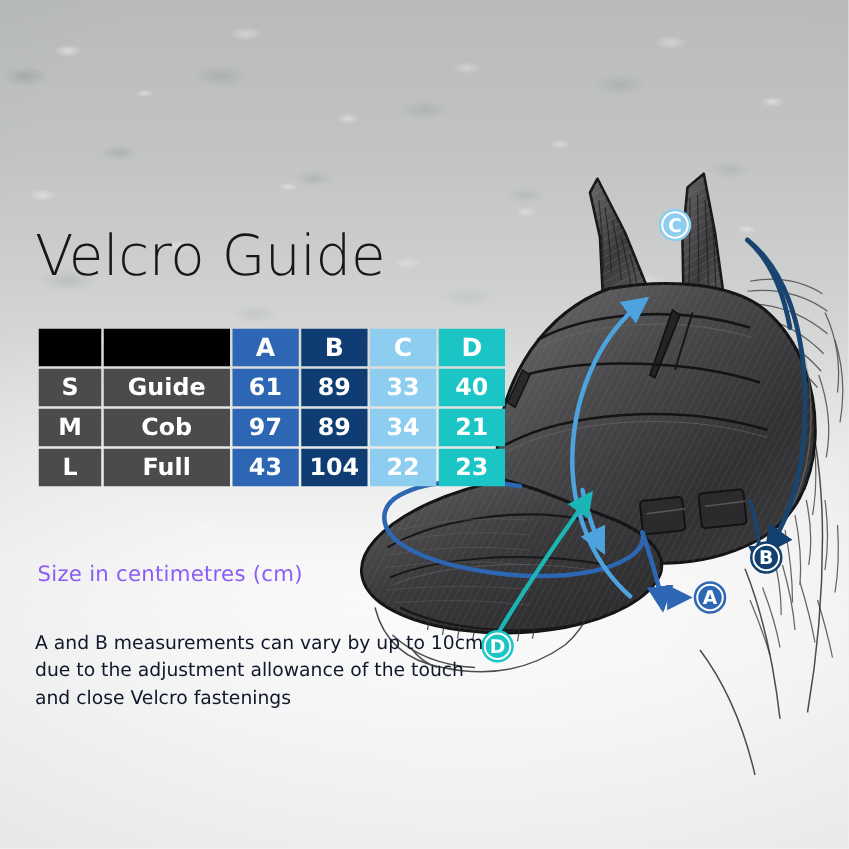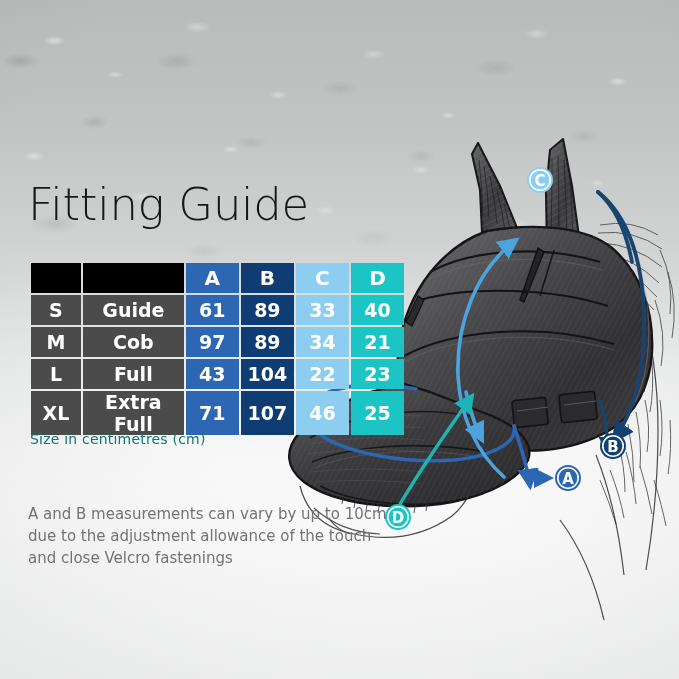--- a/index.html
+++ b/index.html
@@ -88,26 +88,26 @@
   .c-m{width:51px;}
   .hdr-blank{background:#000000;}
   .cell-dark{background:#4b4b4b;}
   .col-a{background:#2d66b2;}
   .col-b{background:#0e3c73;}
   .col-c{background:#8ccdf0;}
   .col-d{background:#1bc5c5;}
   .col-c td,.col-c{color:#ffffff;}
   #size-table .hdr{font-size:20px;font-weight:600;}
   .unit{
-    position:absolute;left:30px;top:431px;
-    font-size:14px;color:#0f766e;letter-spacing:.2px;
+    position:absolute;left:30px;top:450px;
+    font-size:17px;color:#8b5cf6;letter-spacing:.2px;
   }
   .note{
     position:absolute;left:28px;top:503px;width:360px;
-    font-size:15px;line-height:22px;color:#737373;
+    font-size:15px;line-height:22px;color:#0f172a;
   }
 
   
   #illus{position:absolute;left:0;top:0;width:679px;height:679px;}
   .mk-text{font-family:"DejaVu Sans","Liberation Sans",sans-serif;font-size:15px;font-weight:700;fill:#ffffff;}
 </style>
 </head>
 <body>
 
 <div id="stage">
@@ -349,21 +349,21 @@
     <text class="mk-text" x="540" y="185.5" text-anchor="middle">C</text>
 
     <g fill="none" stroke="#1bb5b5" stroke-width="3.4" stroke-linecap="round">
       <path d="M400 504 C 424 464, 452 424, 472 396" marker-end="url(#arrTeal)"></path>
     </g>
     <circle cx="398" cy="517" r="13" fill="#1bc5c5"></circle>
     <circle cx="398" cy="517" r="10.2" fill="none" stroke="#ffffff" stroke-width="1.6"></circle>
     <text class="mk-text" x="398" y="522.5" text-anchor="middle">D</text>
   </svg>
 
-  <div id="title">Fitting Guide</div>
+  <div id="title">Velcro Guide</div>
 
   <table id="size-table">
     <colgroup>
       <col class="c-size">
         <col class="c-name">
         <col class="c-m">
         <col class="c-m">
         <col class="c-m">
         <col class="c-m">
     </colgroup>
@@ -395,27 +395,19 @@
         <td class="col-d">21</td>
       </tr>
       <tr>
         <td class="cell-dark">L</td>
         <td class="cell-dark">Full</td>
         <td class="col-a">43</td>
         <td class="col-b">104</td>
         <td class="col-c">22</td>
         <td class="col-d">23</td>
       </tr>
-      <tr>
-        <td class="cell-dark">XL</td>
-        <td class="cell-dark">Extra Full</td>
-        <td class="col-a">71</td>
-        <td class="col-b">107</td>
-        <td class="col-c">46</td>
-        <td class="col-d">25</td>
-      </tr>
     </tbody>
   </table>
 
   <div class="unit">Size in centimetres (cm)</div>
   <div class="note">A and B measurements can vary by up to 10cm due to the adjustment allowance of the touch and close Velcro fastenings</div>
 
 </div>
 
 </body></html>

